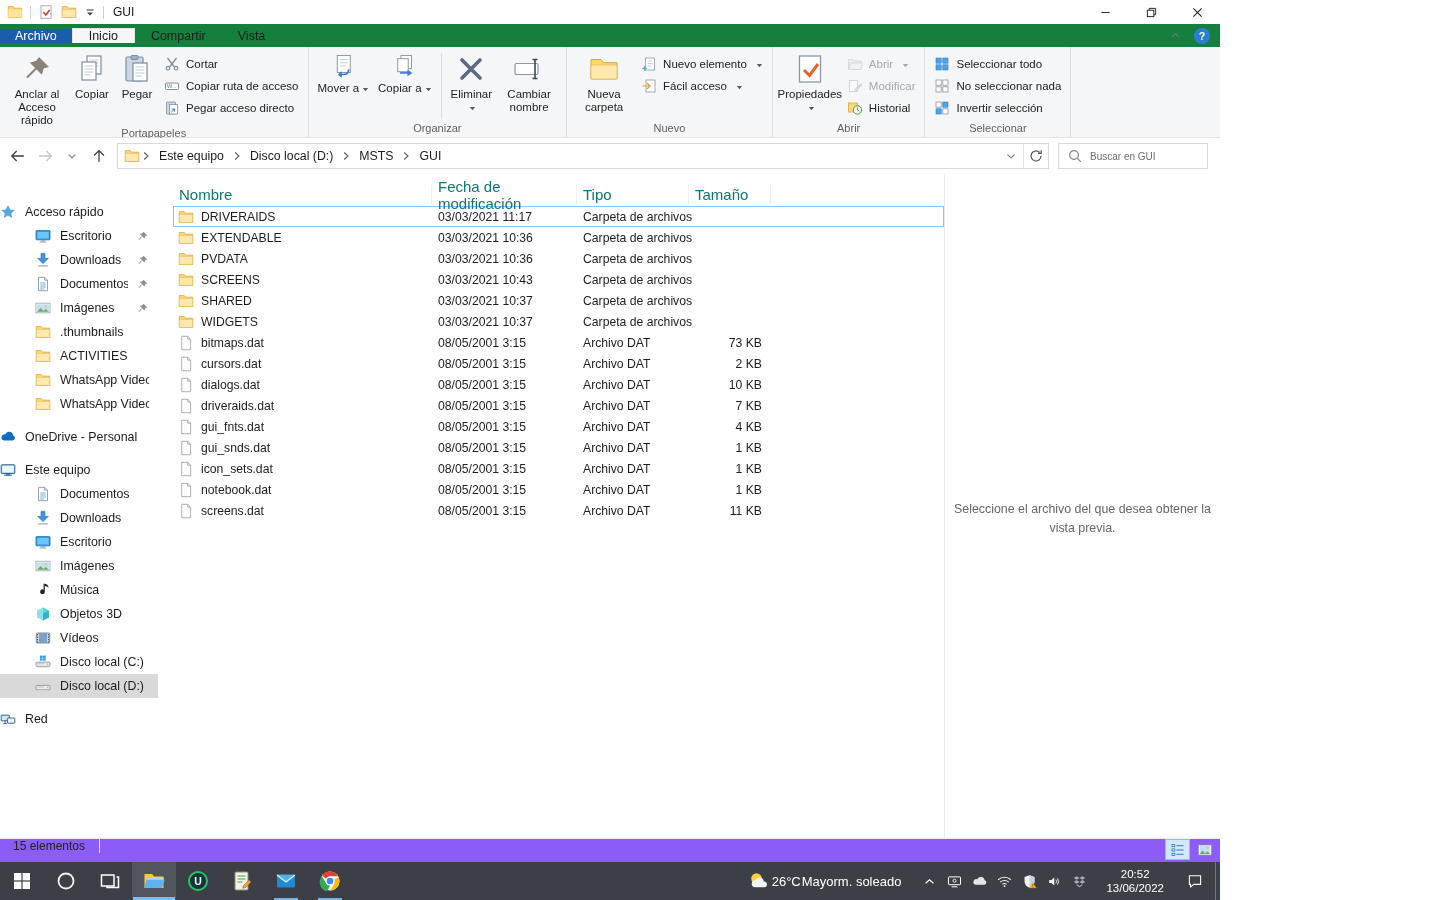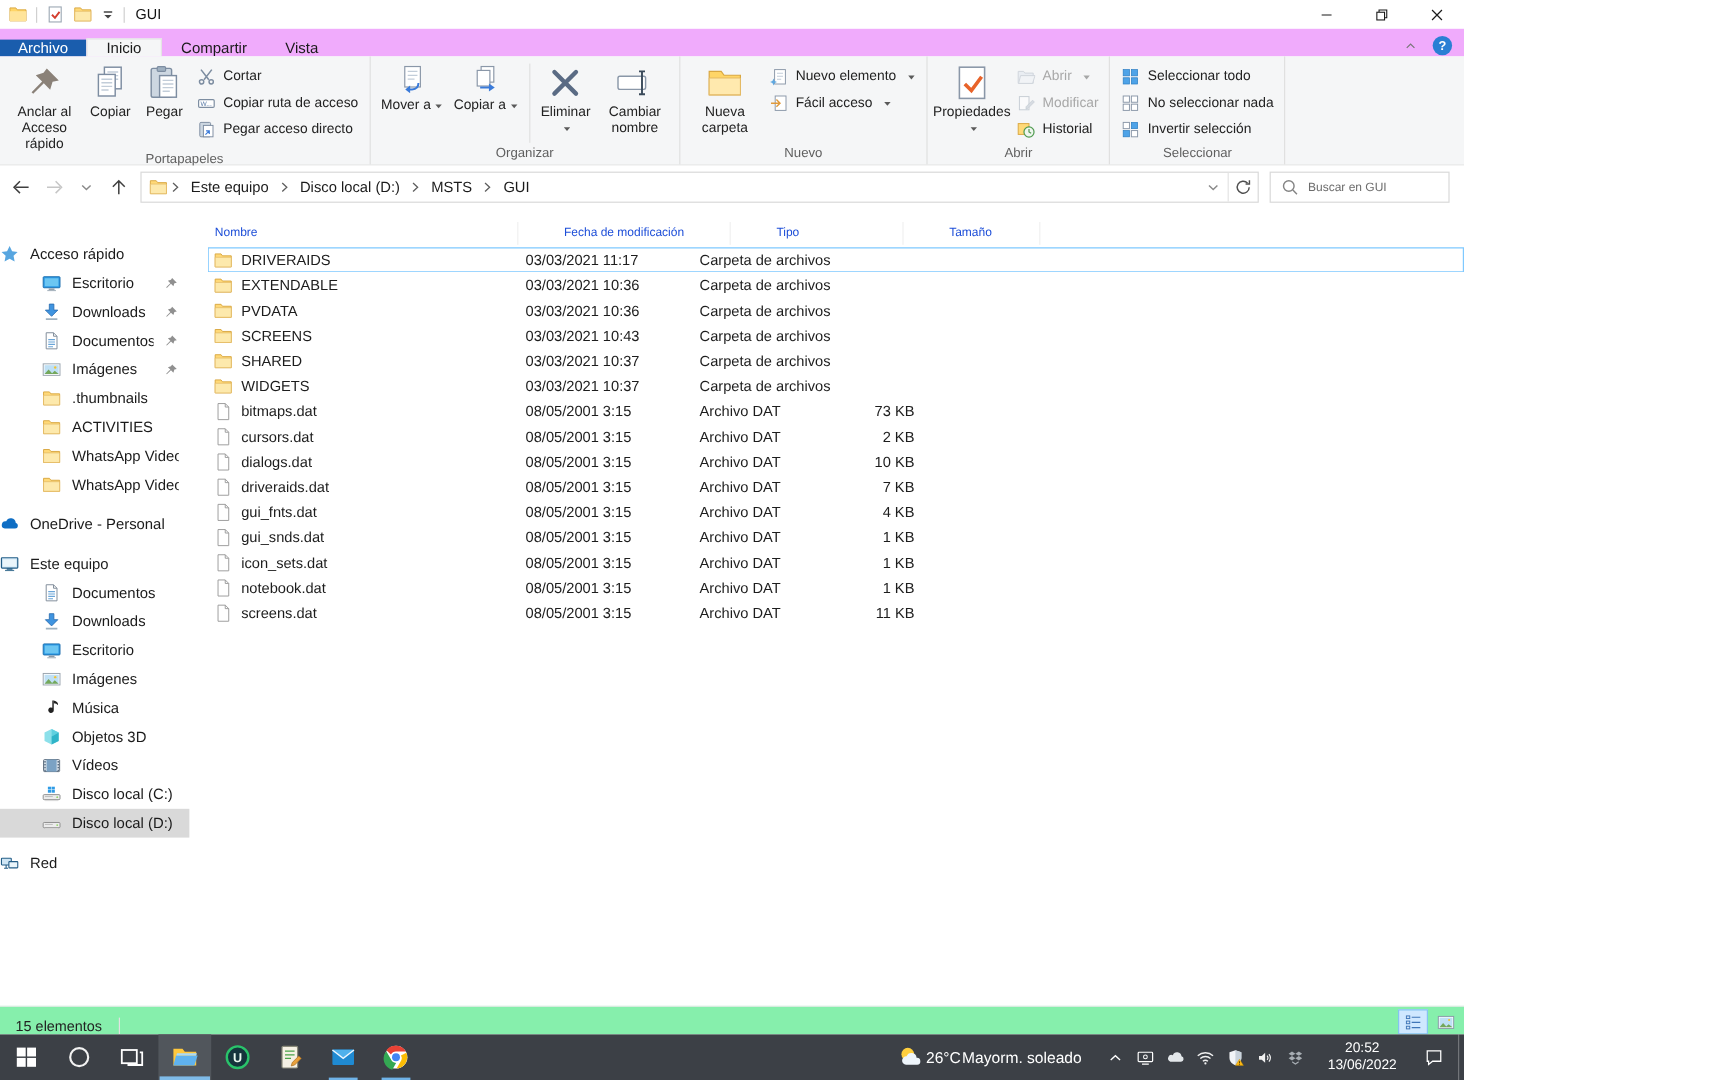--- a/index.html
+++ b/index.html
@@ -14,21 +14,21 @@
 
   
   .titlebar { height:24px; display:flex; align-items:center; background:#fff; }
   .qat { display:flex; align-items:center; gap:7px; padding-left:7px; }
   .qat-sep { width:1px; height:13px; background:#d0d0d0; }
   .win-title { font-size:12px; margin-left:9px; color:#111; }
   .win-controls { margin-left:auto; display:flex; height:100%; }
   .win-btn { width:46px; height:100%; display:flex; align-items:center; justify-content:center; }
 
   
-  .tabsrow { height:23px; display:flex; align-items:flex-end; background:#f0abfc; }
+  .tabsrow { height:23px; display:flex; align-items:center; background:#15803d; }
   .tab-file { background:var(--accent,#1a5dad); color:#fff; font-size:12.5px;
     padding:0 15px; display:flex; align-items:center; }
   .tab { font-size:12.5px; padding:0 16px; display:flex; align-items:center; color:#1b1b1b; }
   .tab.selected { background:#f5f6f7; border:1px solid #e4e4e4; border-bottom:none; }
   .tabs-right { margin-left:auto; display:flex; align-items:center; gap:12px; padding-right:9px; }
 
   
   .ribbon { height:91px; background:#f5f6f7; border-bottom:1px solid #e4e4e4;
     display:flex; align-items:stretch; }
   .rgroup { display:flex; flex-direction:column; border-right:1px solid #e0e0e0; }
@@ -69,37 +69,37 @@
     font-size:12.4px; padding-right:9px; }
   .tree-item.lvl0 { }
   .tree-item.lvl1 { padding-left:35px;text-align:right; }
   .tree-item.selected { background:#d9d9d9; }
   .tree-label { white-space:nowrap; overflow:hidden; }
   .tree-item .pin { margin-left:auto; }
   .tree-gap { height:9px; }
 
   .filearea { flex:1; padding:7px 0 0 15px; min-width:0; }
   .fheader { display:grid; grid-template-columns:259px 145px 112px 82px;
-    height:25px; position:relative; color:#1d4ed8; font-size:10px;gap:32px; }
+    height:25px; position:relative; color:#0f766e; font-size:15px; }
   .fh { display:flex; align-items:center; padding:0 6px; border-right:1px solid #f0f0f0; height:19px; margin-top:4px; }
   .sort-caret { position:absolute; left:122px; top:-3px; }
   .frows { margin-top:0; }
   .frow { display:grid; grid-template-columns:259px 145px 112px 82px; height:21px;
     align-items:center; font-size:12.2px; color:#1d1d1d; }
   .frow.focused { box-shadow:inset 0 0 0 1px #7fc9ff; }
   .c-name { display:flex; align-items:center; gap:7px; padding-left:5px; overflow:hidden; white-space:nowrap; }
   .c-date,.c-type { padding-left:6px; white-space:nowrap; }
   .c-size { text-align:right; padding-right:9px; white-space:nowrap; }
 
   .preview { width:276px; flex:0 0 auto; border-left:1px solid #ececec;
     padding:326px 8px 0; }
   .preview-msg { font-size:12.4px; color:#666; text-align:center; line-height:1.55; }
 
   
-  .statusbar { height:24px; display:flex; align-items:flex-end; background:#86efac;
+  .statusbar { height:24px; display:flex; align-items:flex-start; background:#8b5cf6;
     border-top:1px solid #ececec; padding-left:13px; font-size:12px; color:#222; }
   .status-sep { width:1px; height:14px; background:#e2e2e2; margin-left:14px; }
   .view-btns { margin-left:auto; display:flex; gap:2px; padding-right:3px; }
   .view-btn { width:25px; height:21px; display:flex; align-items:center; justify-content:center; }
   .view-btn.selected { background:#cfe8ff; box-shadow:inset 0 0 0 1px #84c3f0; }
 
   
   .taskbar { height:38px; background:#3c4046; display:flex; align-items:stretch; color:#fff; }
   .tb-btn { width:44px; display:flex; align-items:center; justify-content:center; position:relative; }
   .tb-btn.active { background:#51565c; }
@@ -1025,20 +1025,23 @@
                 </span>
                 <span class="fname">screens.dat</span>
               </div>
               <div class="cell c-date">08/05/2001 3:15</div>
               <div class="cell c-type">Archivo DAT</div>
               <div class="cell c-size">11 KB</div>
             </div>
           </div>
       </div>
 
+      <div class="preview">
+        <div class="preview-msg">Seleccione el archivo del que desea obtener la vista previa.</div>
+      </div>
     </div>
 
     <div class="statusbar">
       <span>15 elementos</span>
       <span class="status-sep"></span>
       <div class="view-btns">
         <span class="view-btn selected">
             <span class="icon ic16">
               <svg viewBox="0 0 16 16">
                 <g fill="#cfe3f7" stroke="#3f76b8" stroke-width=".8">

